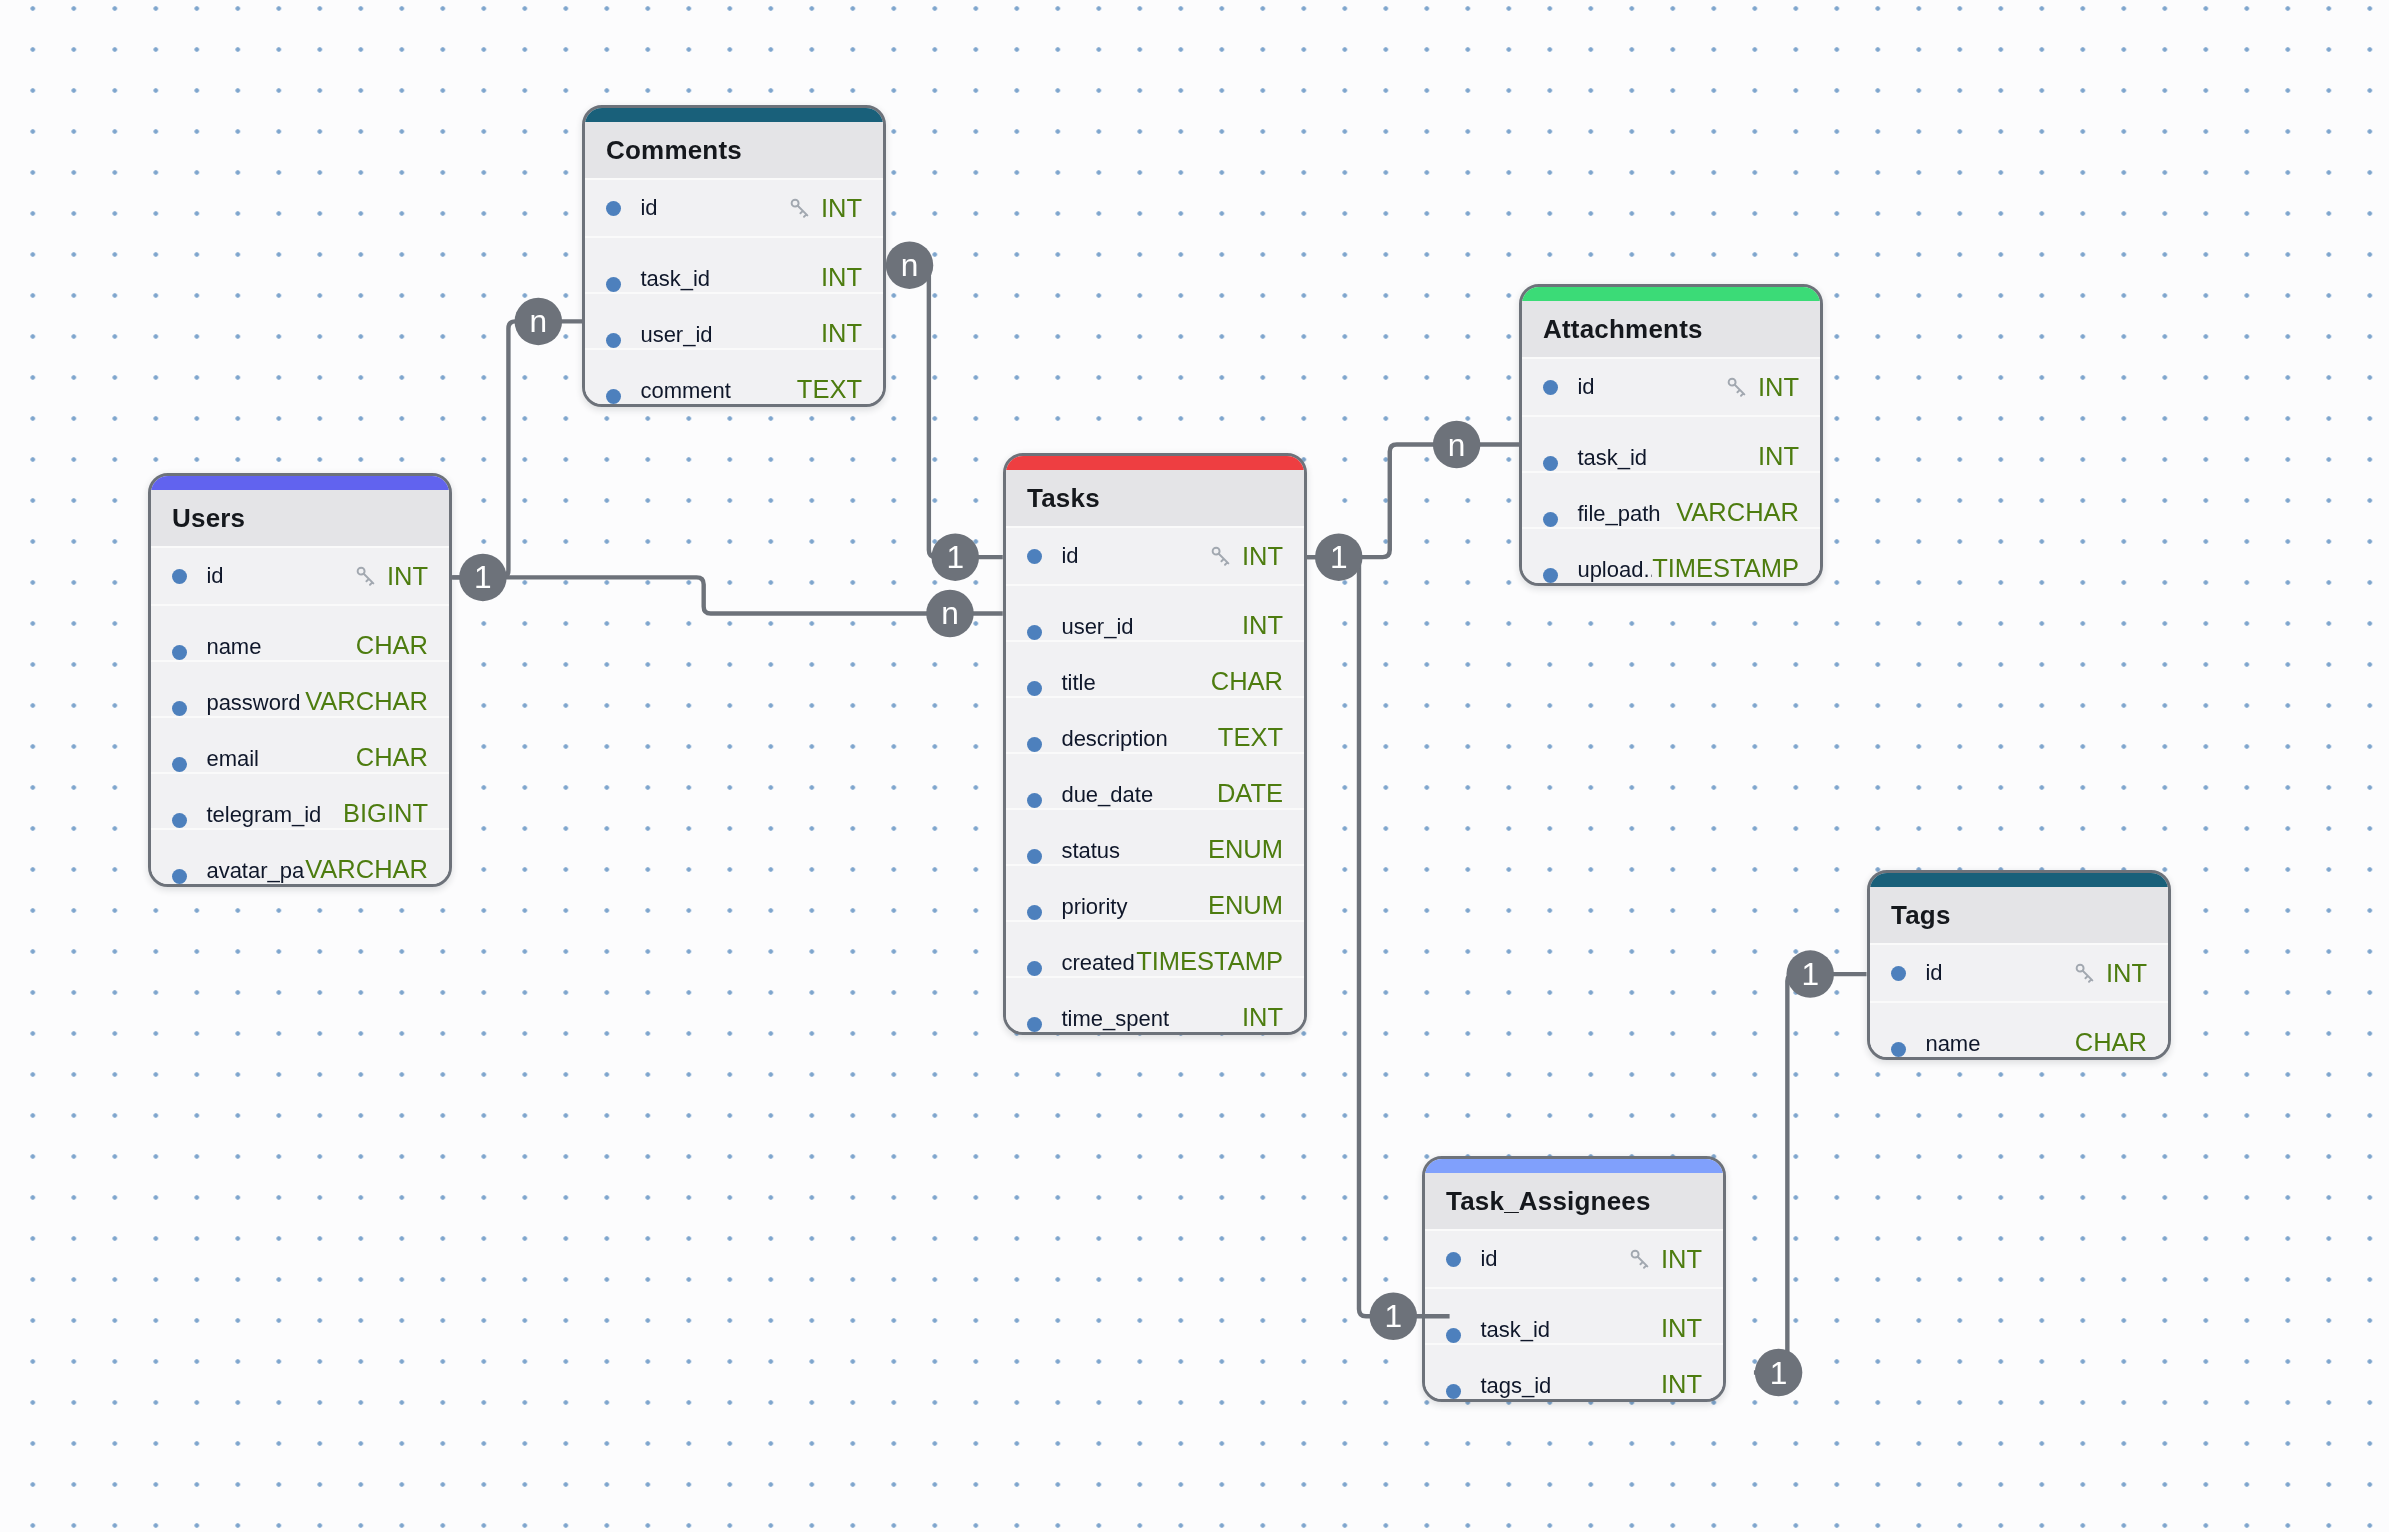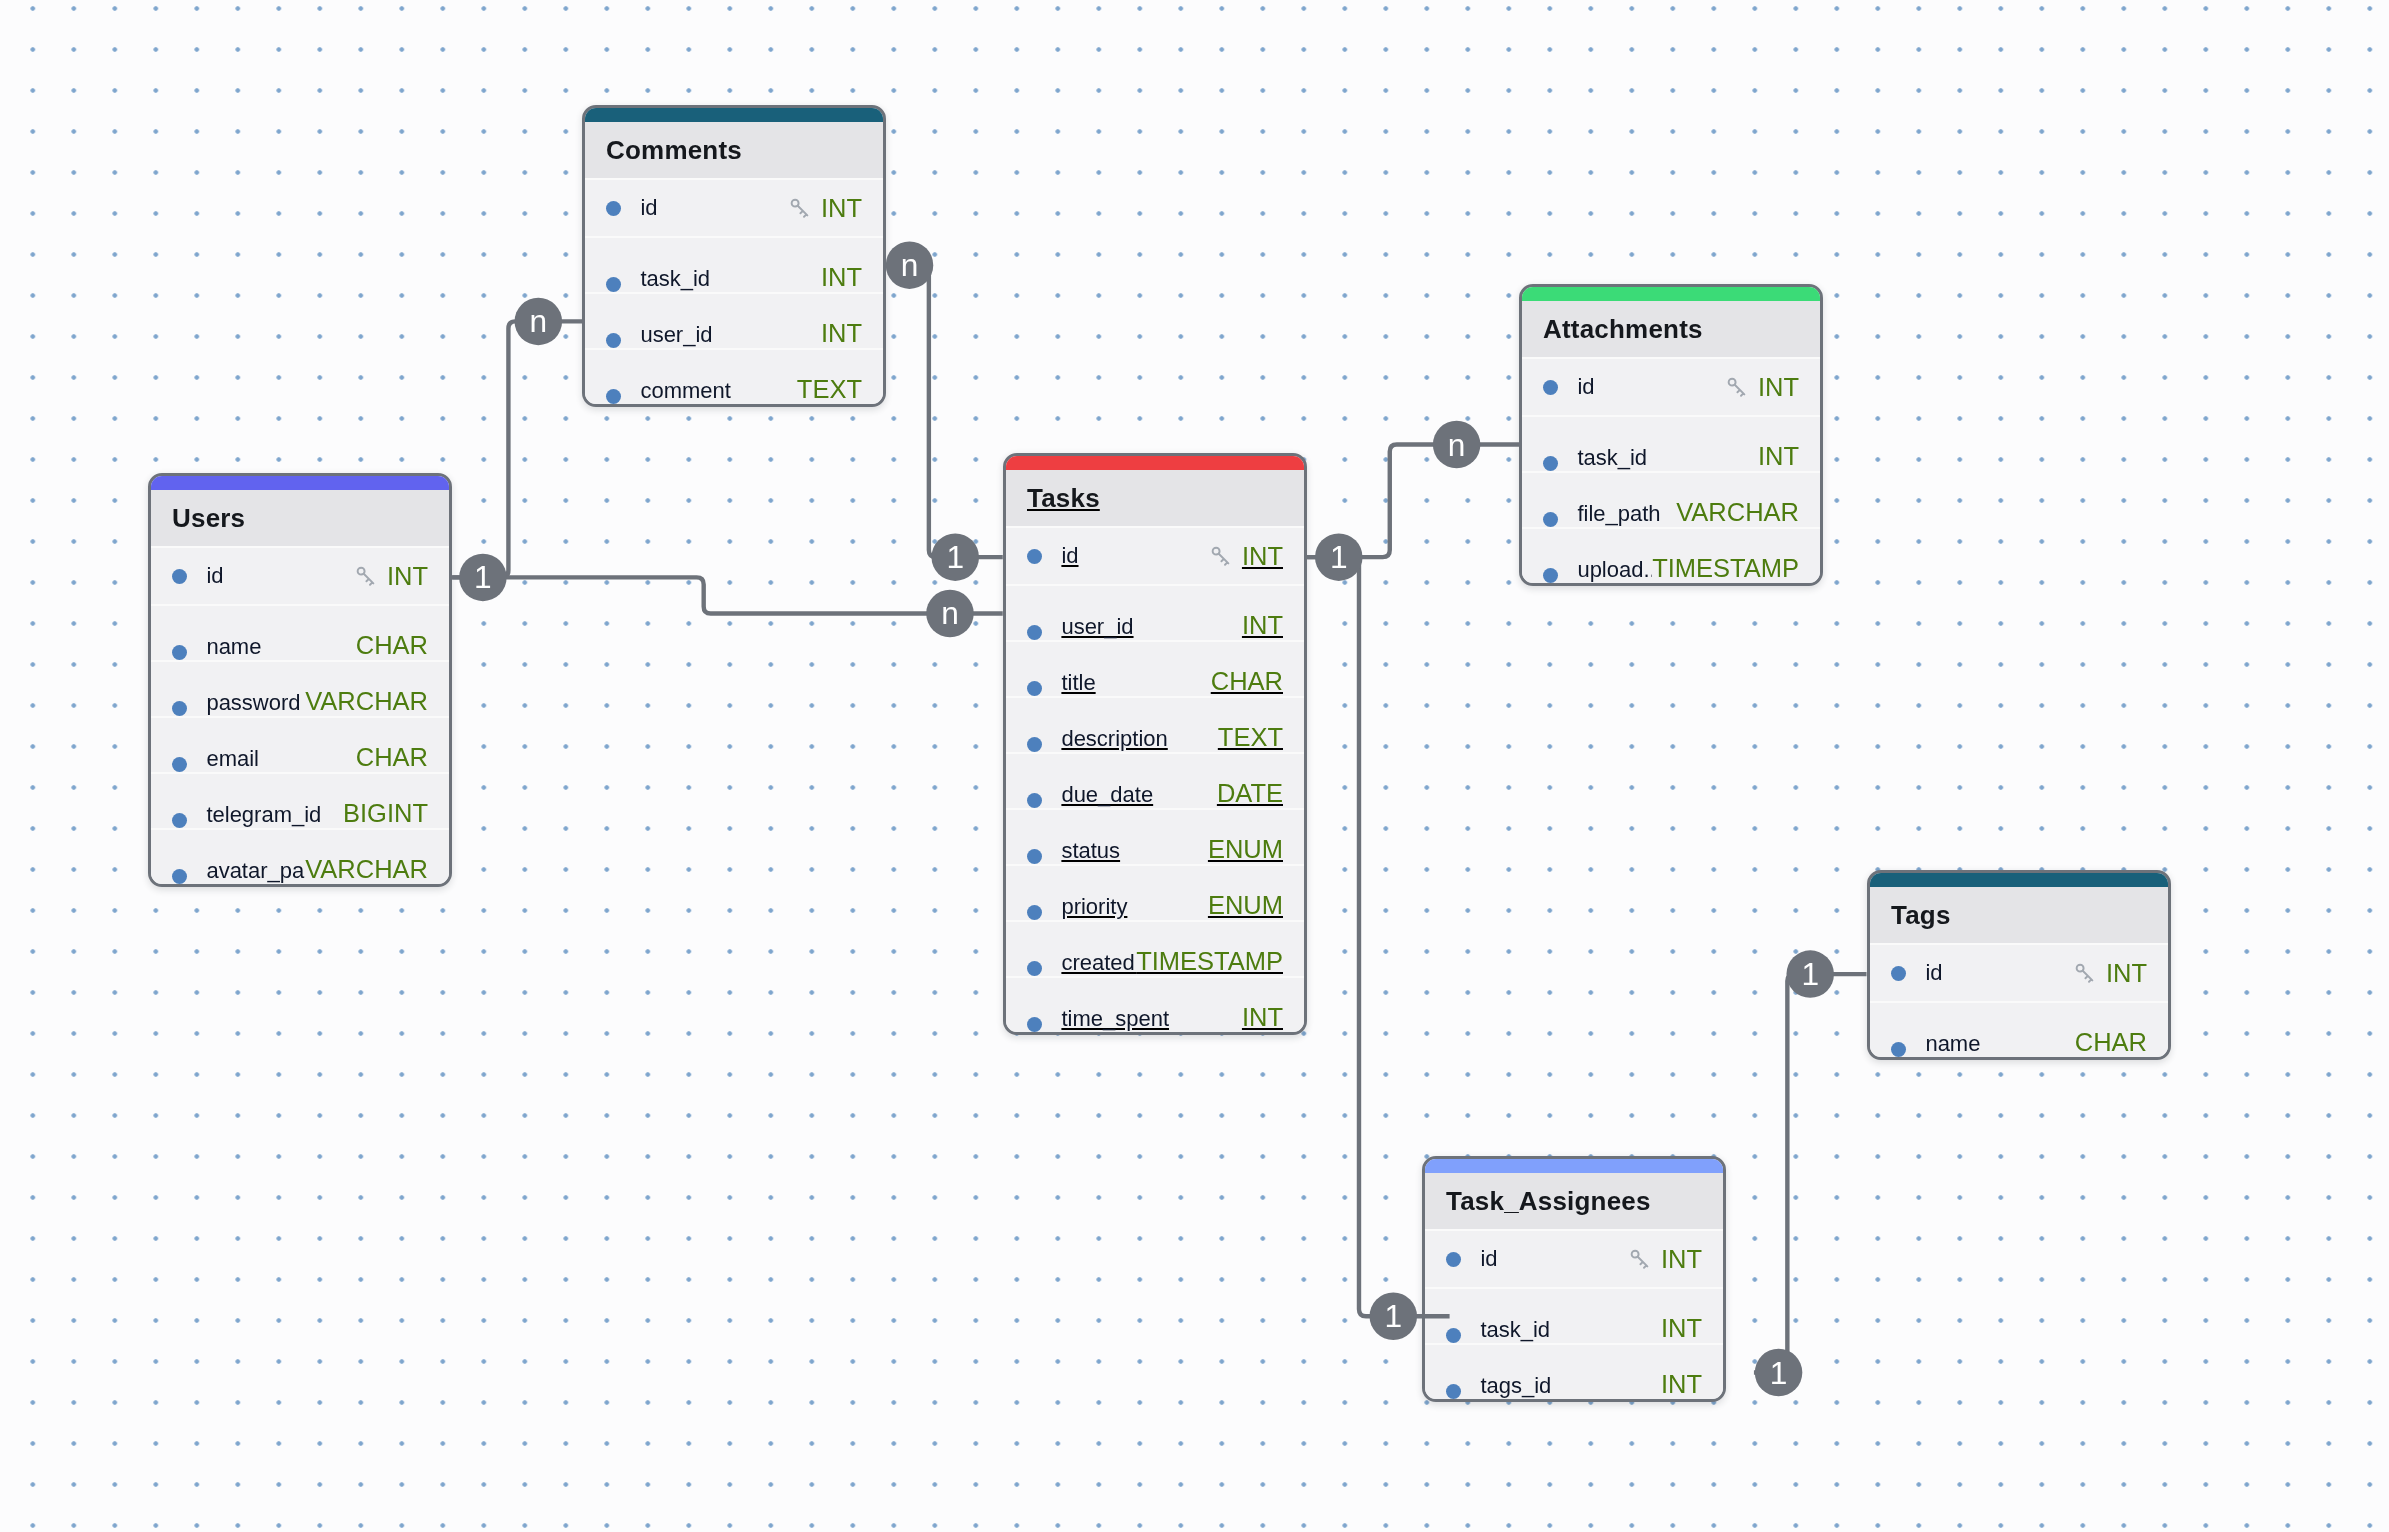--- a/index.html
+++ b/index.html
@@ -13,21 +13,21 @@
     background-image:radial-gradient(circle, rgba(104,150,197,.85) 1.9px, rgba(104,150,197,0) 2.6px);
     background-size:41px 41px;
     background-position:12.3px 29px;
   }
   svg.wires{position:absolute;left:0;top:0;z-index:3;}
   .wire{fill:none;stroke:#6d727a;stroke-width:5;}
   .card circle{fill:#6d727a;}
   .card text{fill:#ffffff;font-size:36px;font-family:"Liberation Sans","DejaVu Sans",sans-serif;text-anchor:middle;dominant-baseline:central;}
   .table{
     position:absolute;z-index:2;width:304px;box-sizing:border-box;
-    border:3.5px solid #6d727a;border-radius:14px;overflow:hidden;
+    border:3.5px solid #6d727a;border-radius:20px;overflow:hidden;
     background:#f1f1f3;box-shadow:0 2.6px 7px rgba(30,35,45,.14);
   }
   .accent{height:14px;width:100%;}
   .ttl{
     height:58px;box-sizing:border-box;background:#e4e4e7;
     display:flex;align-items:center;padding:0 21px;
     border-bottom:2.6px solid #fafafa;
     font-size:26px;font-weight:700;color:#15181d;letter-spacing:0.2px;
   }
   .row{
@@ -44,21 +44,21 @@
     flex:1 1 auto;
   }
   .ftype{
     display:flex;align-items:center;gap:8px;flex:0 0 auto;
     color:#4d7c0f;font-size:25.5px;
   }
   .key{width:26px;height:26px;color:#a2a8b0;flex:0 0 auto;}
   
   #t-comments{left:582px;top:105px;}
   #t-users{left:148px;top:473px;}
-  #t-tasks{left:1003px;top:453px;text-decoration:underline;}
+  #t-tasks{left:1003px;top:453px;}
   #t-attachments{left:1519px;top:284px;}
   #t-tags{left:1867px;top:870px;}
   #t-task-assignees{left:1422px;top:1156px;}
 </style>
 </head>
 <body>
 
 <div class="canvas"></div>
 
 <svg class="wires" width="2389" height="1533" viewBox="0 0 2716 1742">

